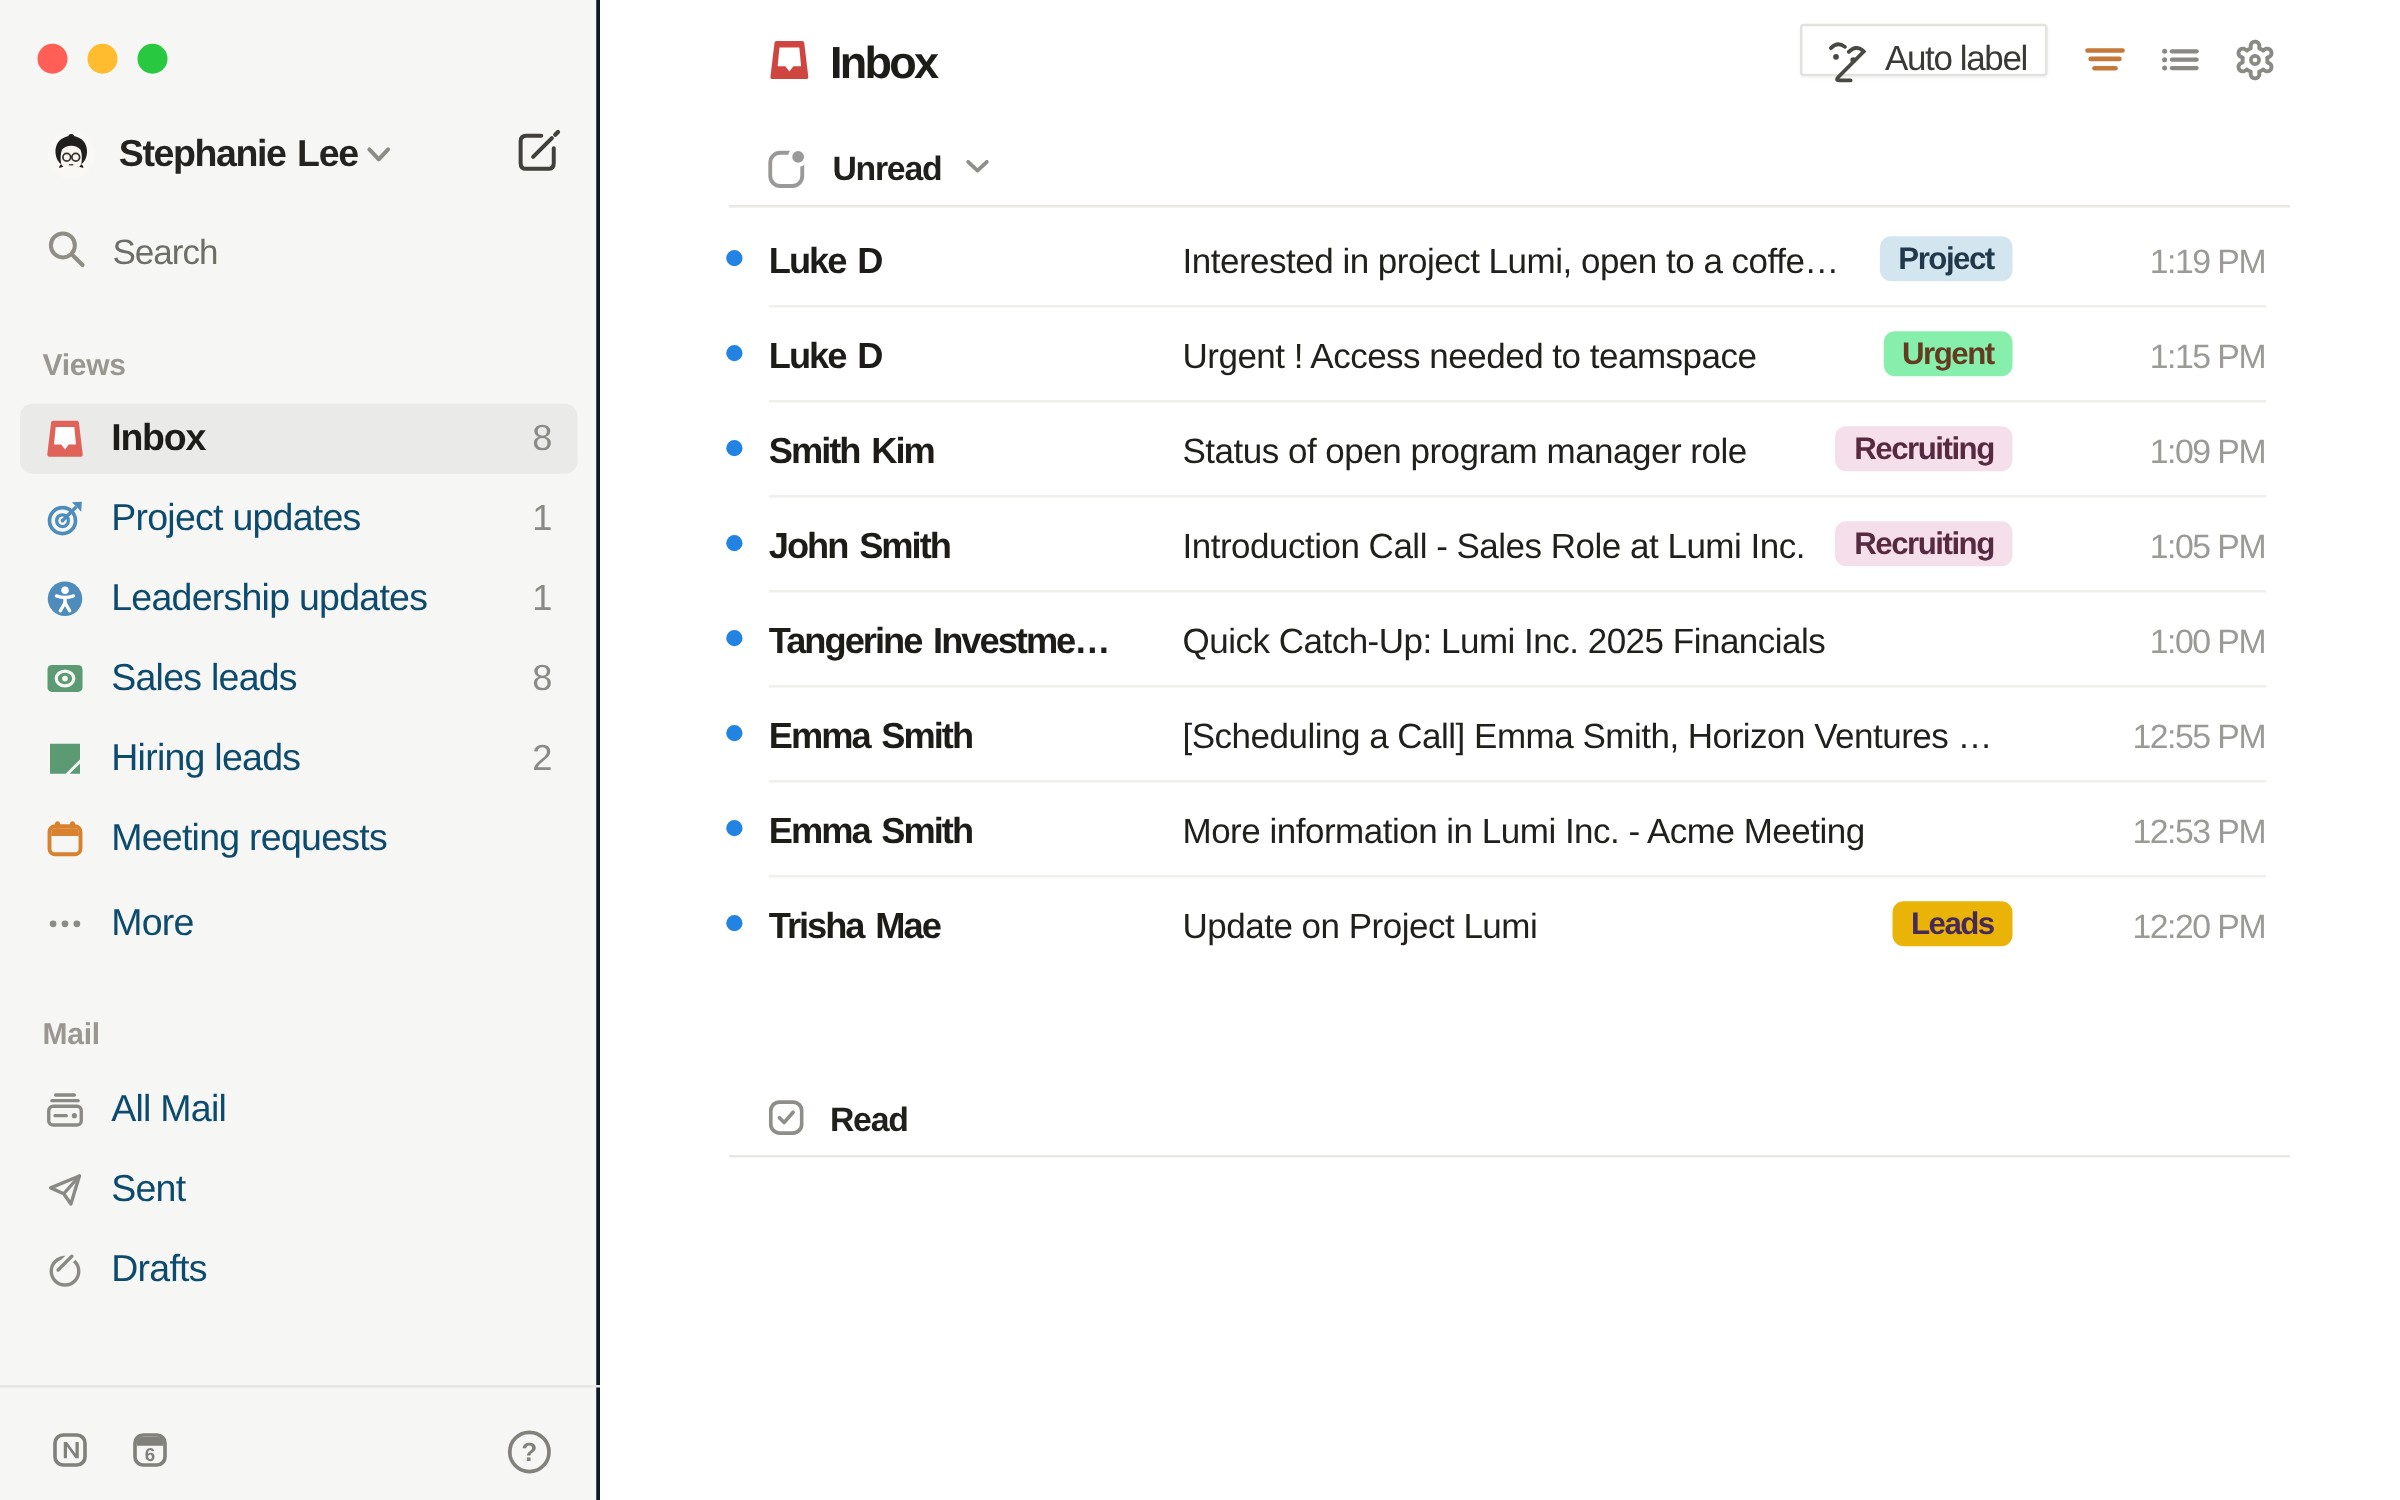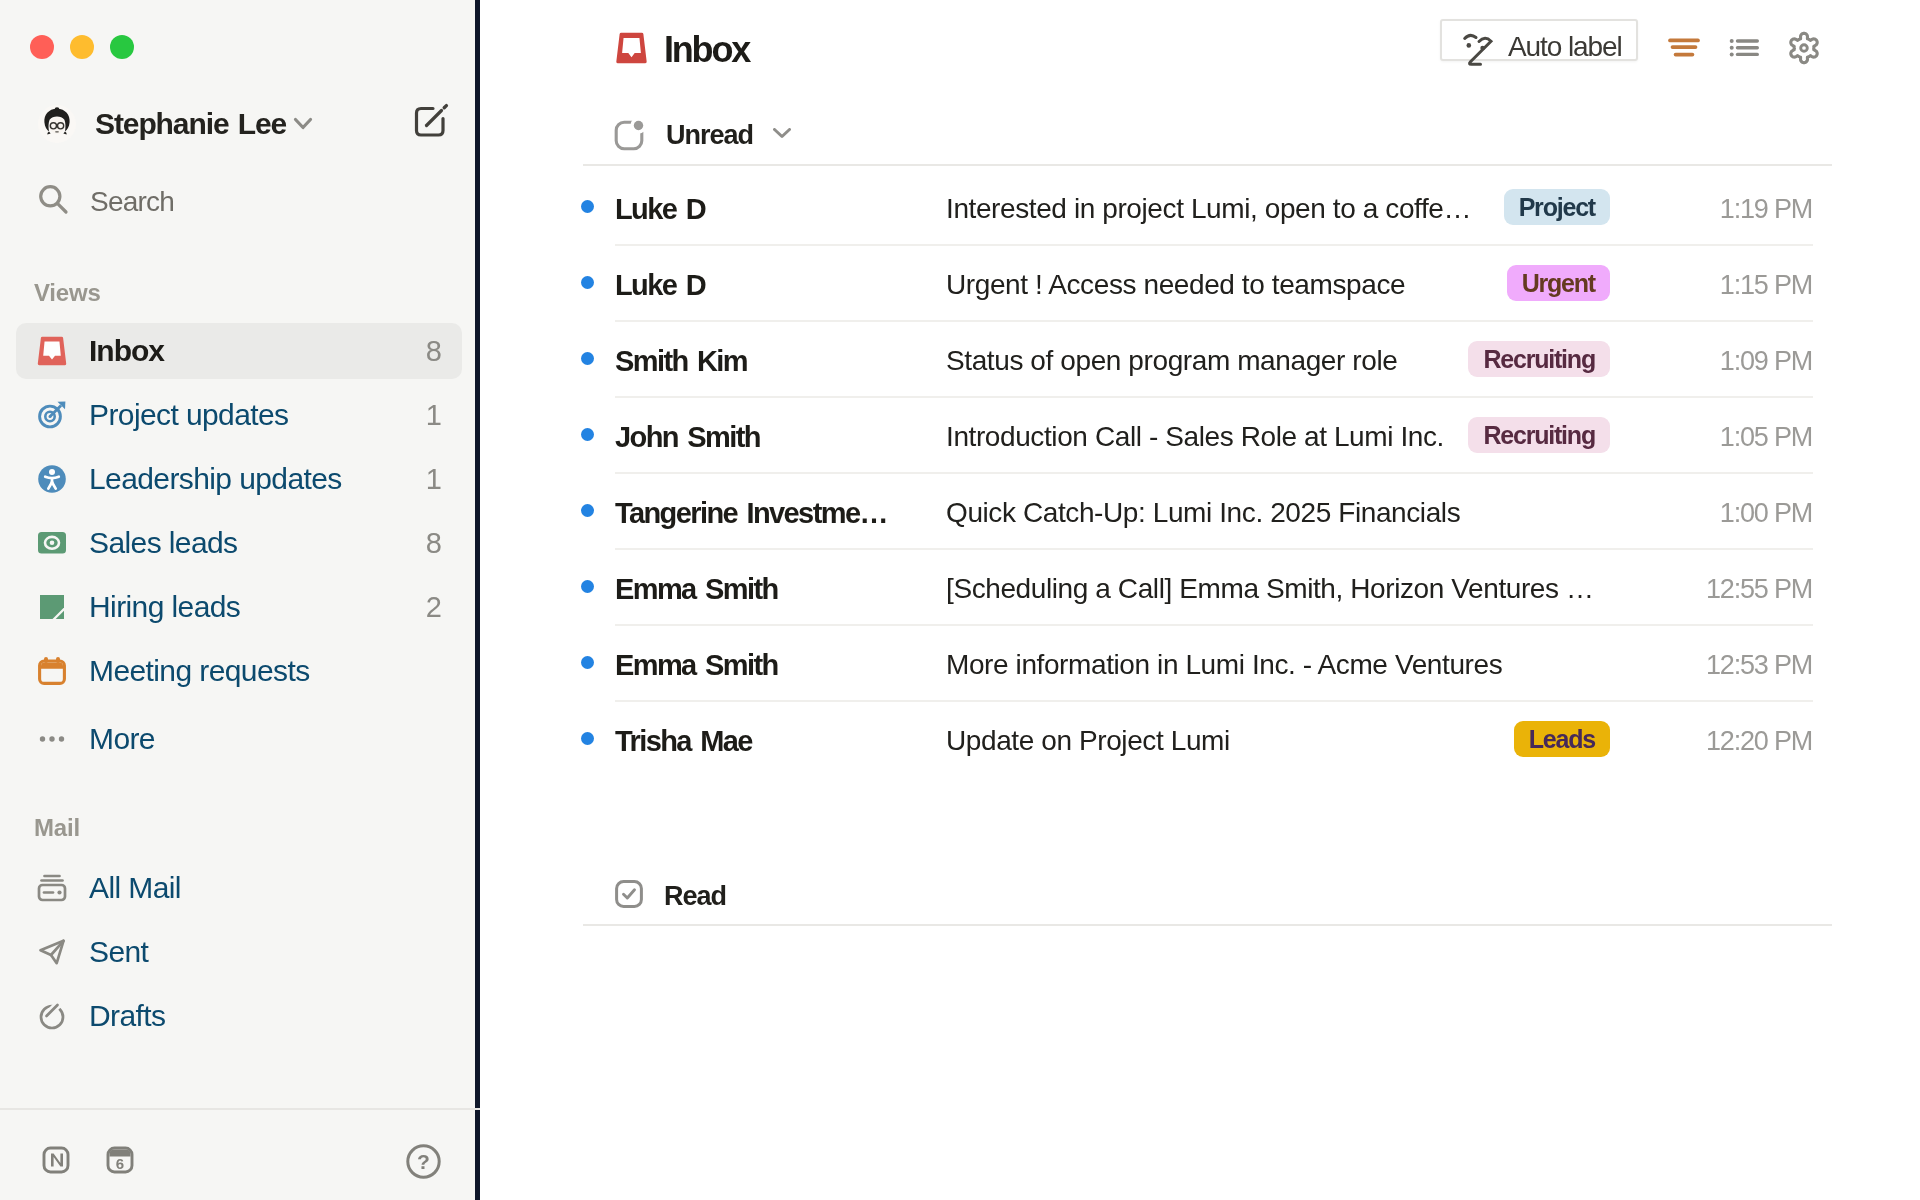--- a/index.html
+++ b/index.html
@@ -1,18 +1,18 @@
 <!DOCTYPE html>
 <html><head>
 <meta charset="utf-8">
 <style>
 * { margin:0; padding:0; box-sizing:border-box; }
 html,body { width:1920px; height:1200px; overflow:hidden; }
 body { font-family:"Liberation Sans", sans-serif; background:#fff; display:flex; }
-.side { position:relative; width:480px; height:1200px; background:#F6F6F4; border-right:5px solid #0f172a; flex:none; }
+.side { position:relative; width:480px; height:1200px; background:#F6F6F4; border-right:3px solid #0f172a; flex:none; }
 .main { position:relative; width:1440px; height:1200px; background:#FFFFFF; }
 .abs { position:absolute; }
 .tl { position:absolute; width:24px; height:24px; border-radius:50%; top:35px; }
 .name { position:absolute; left:95px; top:104px; height:40px; line-height:40px; font-size:30px; font-weight:700; color:#24231F; letter-spacing:-1.1px; word-spacing:2px; }
 .searchtxt { position:absolute; left:90px; top:185px; height:34px; line-height:34px; font-size:28px; color:#6F6D67; letter-spacing:-0.8px; }
 .slabel { position:absolute; left:34px; font-size:24px; font-weight:700; color:#99978F; letter-spacing:-0.2px; }
 .item { position:absolute; left:16px; width:446px; height:64px; display:flex; align-items:center; padding:0 20px 0 21px; }
 .item.sel { height:56px; border-radius:10px; background:#EAEAE8; }
 .item .ic { width:30px; height:30px; flex:none; }
 .item .lb { margin-left:22px; font-size:30px; color:#0c4a6e; letter-spacing:-0.6px; white-space:nowrap; }
@@ -26,21 +26,21 @@
 .shead { position:absolute; font-size:27px; font-weight:700; color:#21201C; letter-spacing:-1.0px; }
 .sdiv { position:absolute; left:103px; width:1249px; height:2px; background:#E9E8E5; }
 .row { position:absolute; left:0; width:1440px; height:76px; }
 .row .dot { position:absolute; left:101px; top:31px; width:13px; height:13px; border-radius:50%; background:#2383E2; }
 .row .sn { position:absolute; left:135px; top:2px; width:300px; height:76px; line-height:76px; font-size:29px; font-weight:700; color:#1D1C18; letter-spacing:-1.6px; word-spacing:3px; white-space:nowrap; overflow:hidden; text-overflow:ellipsis; }
 .row .sj { position:absolute; left:466px; top:2px; width:664px; height:76px; line-height:76px; font-size:28px; color:#21201D; letter-spacing:-0.4px; white-space:nowrap; overflow:hidden; }
 .row .bg { position:absolute; right:310px; top:20px; height:36px; line-height:37px; border-radius:9px; padding:0 15px; font-size:25px; font-weight:700; letter-spacing:-1.2px; }
 .row .tm { position:absolute; right:108px; top:2px; height:76px; line-height:76px; font-size:27px; color:#9B9A97; letter-spacing:-1.2px; }
 .row .rline { position:absolute; left:135px; right:107px; bottom:-1px; height:2px; background:#F0EFEC; }
 .b-blue { background:#D3E5EF; color:#21394A; }
-.b-orange { background:#f0abfc; color:#643A20; }
+.b-orange { background:#86efac; color:#643A20; }
 .b-pink { background:#F4DFEA; color:#572A41; }
 .b-purple { background:#eab308; color:#462959; }
 </style>
 </head>
 <body>
 <div class="side">
   <span class="tl" style="left:30px;background:#FF5F57"></span>
   <span class="tl" style="left:70px;background:#FEBC2E"></span>
   <span class="tl" style="left:110px;background:#28C840"></span>
   <svg class="abs" style="left:38px;top:105px" width="38" height="38" viewBox="0 0 38 38">
@@ -281,21 +281,21 @@
   <div class="row" style="top:549px">
     <span class="dot"></span>
       <span class="sn">Emma Smith</span>
     <span class="sj">[Scheduling a Call] Emma Smith, Horizon Ventures …</span>
     <span class="tm">12:55 PM</span>
     <span class="rline"></span>
   </div>
   <div class="row" style="top:625px">
     <span class="dot"></span>
       <span class="sn">Emma Smith</span>
-    <span class="sj">More information in Lumi Inc. - Acme Ventures</span>
+    <span class="sj">More information in Lumi Inc. - Acme Meeting</span>
     <span class="tm">12:53 PM</span>
     <span class="rline"></span>
   </div>
   <div class="row" style="top:701px">
     <span class="dot"></span>
       <span class="sn">Trisha Mae</span>
     <span class="sj">Update on Project Lumi</span>
     <span class="bg b-purple">Leads</span>
       <span class="tm">12:20 PM</span>
   </div>

